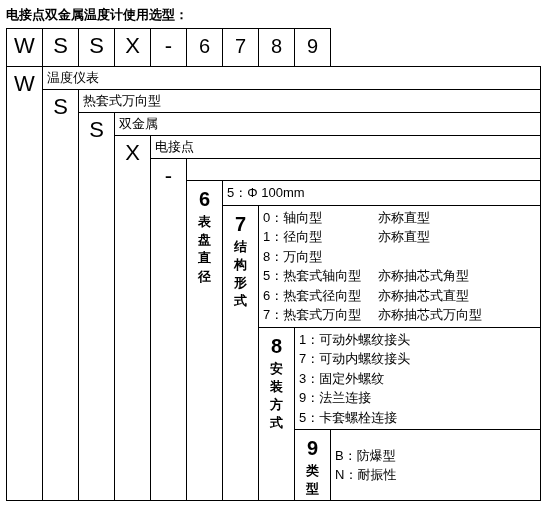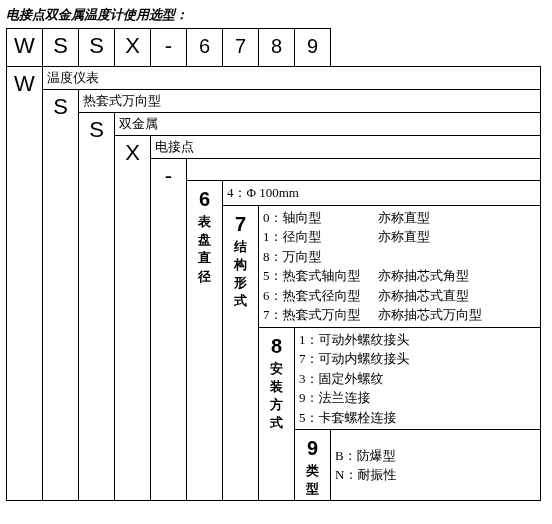--- a/index.html
+++ b/index.html
@@ -8,21 +8,20 @@
     padding: 6px;
     margin: 0;
     width: 552px;
     box-sizing: border-box;
     background: #fff;
     color: #000;
   }
   .title {
     font-weight: bold;
     margin-bottom: 4px;
-    font-style: italic;
   }
   table {
     border-collapse: collapse;
   }
   td {
     border: 1px solid #000;
     vertical-align: top;
     padding: 2px 4px;
     box-sizing: border-box;
   }
@@ -42,21 +41,20 @@
   .vert-label {
     text-align: center;
     font-weight: bold;
     width: 30px;
     padding-top: 4px;
   }
   .vert-label div {
     line-height: 1.4;
   }
   .desc {
-    font-family: Liberation Serif, serif;
   }
   .desc-line {
     white-space: nowrap;
     line-height: 1.5;
   }
   .pair .left {
     display: inline-block;
     width: 115px;
   }
 </style>
@@ -108,21 +106,21 @@
 
   <tr>
     <td class="vert-label" rowspan="4">
       <div style="font-size:20px;font-family:Arial;">6</div>
       <div>表</div>
       <div>盘</div>
       <div>直</div>
       <div>径</div>
     </td>
     <td colspan="4" class="desc">
-      <div class="desc-line">4：Φ 100mm</div>
+      <div class="desc-line">5：Φ 100mm</div>
     </td>
   </tr>
 
   <tr>
     <td class="vert-label" rowspan="3">
       <div style="font-size:20px;font-family:Arial;">7</div>
       <div>结</div>
       <div>构</div>
       <div>形</div>
       <div>式</div>

